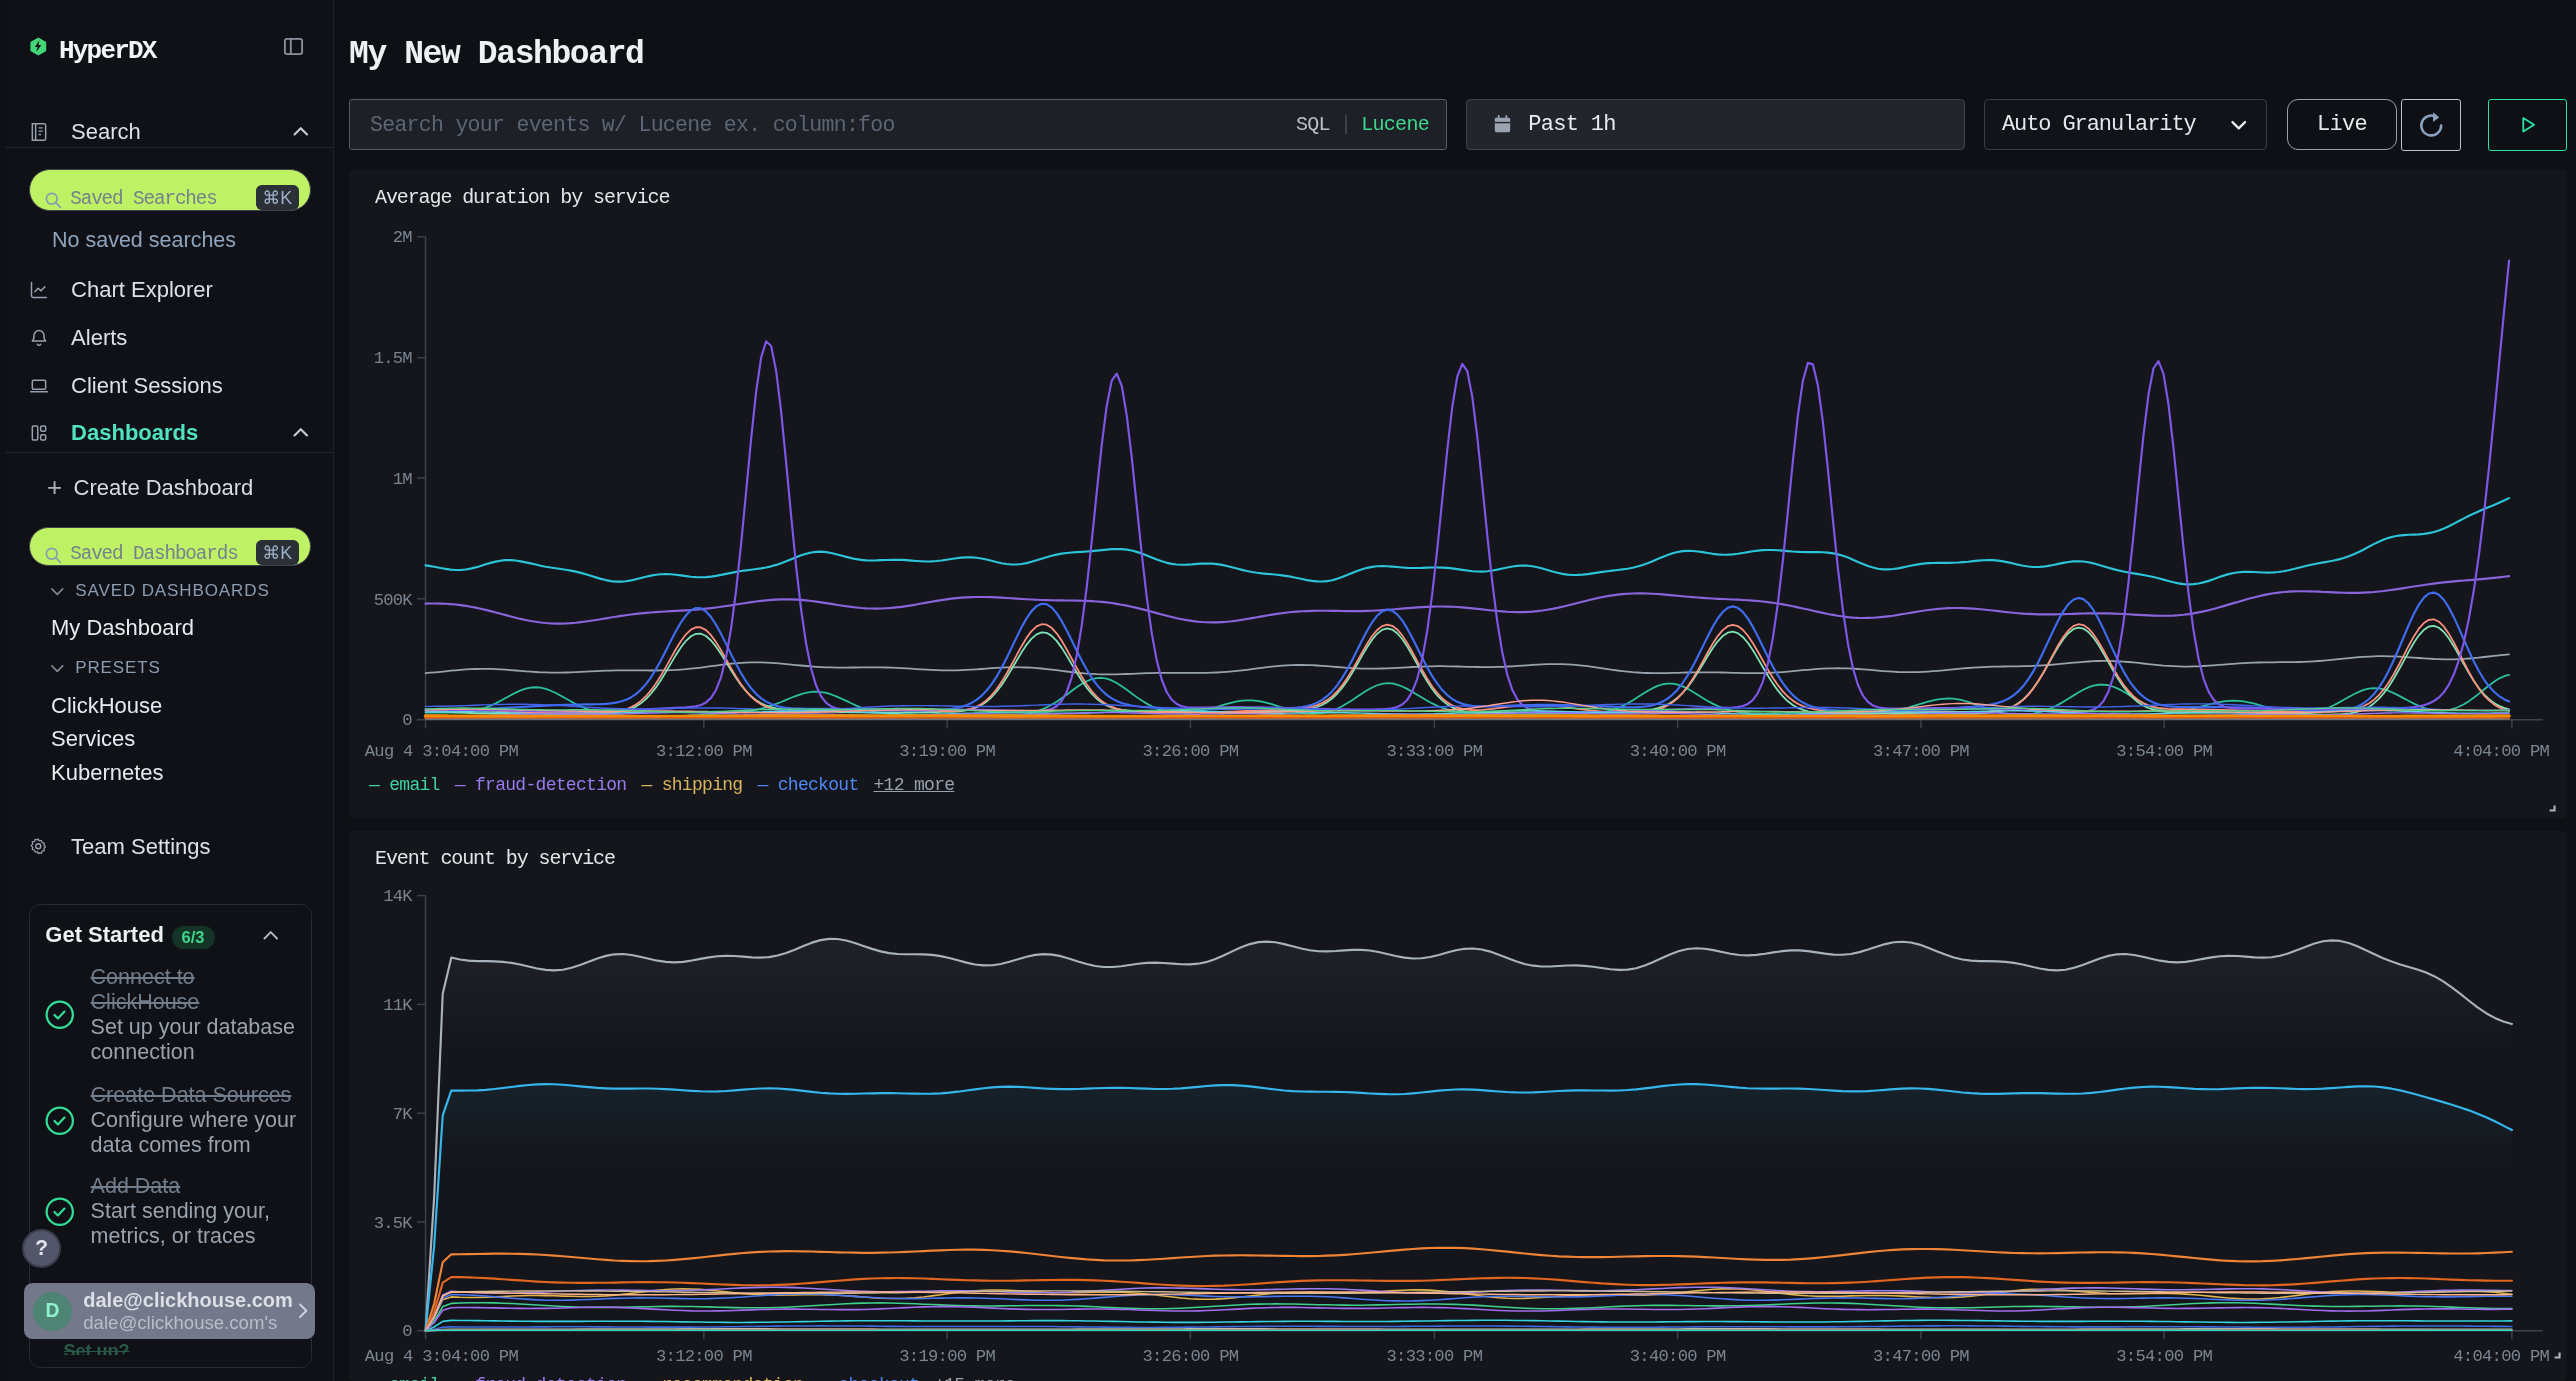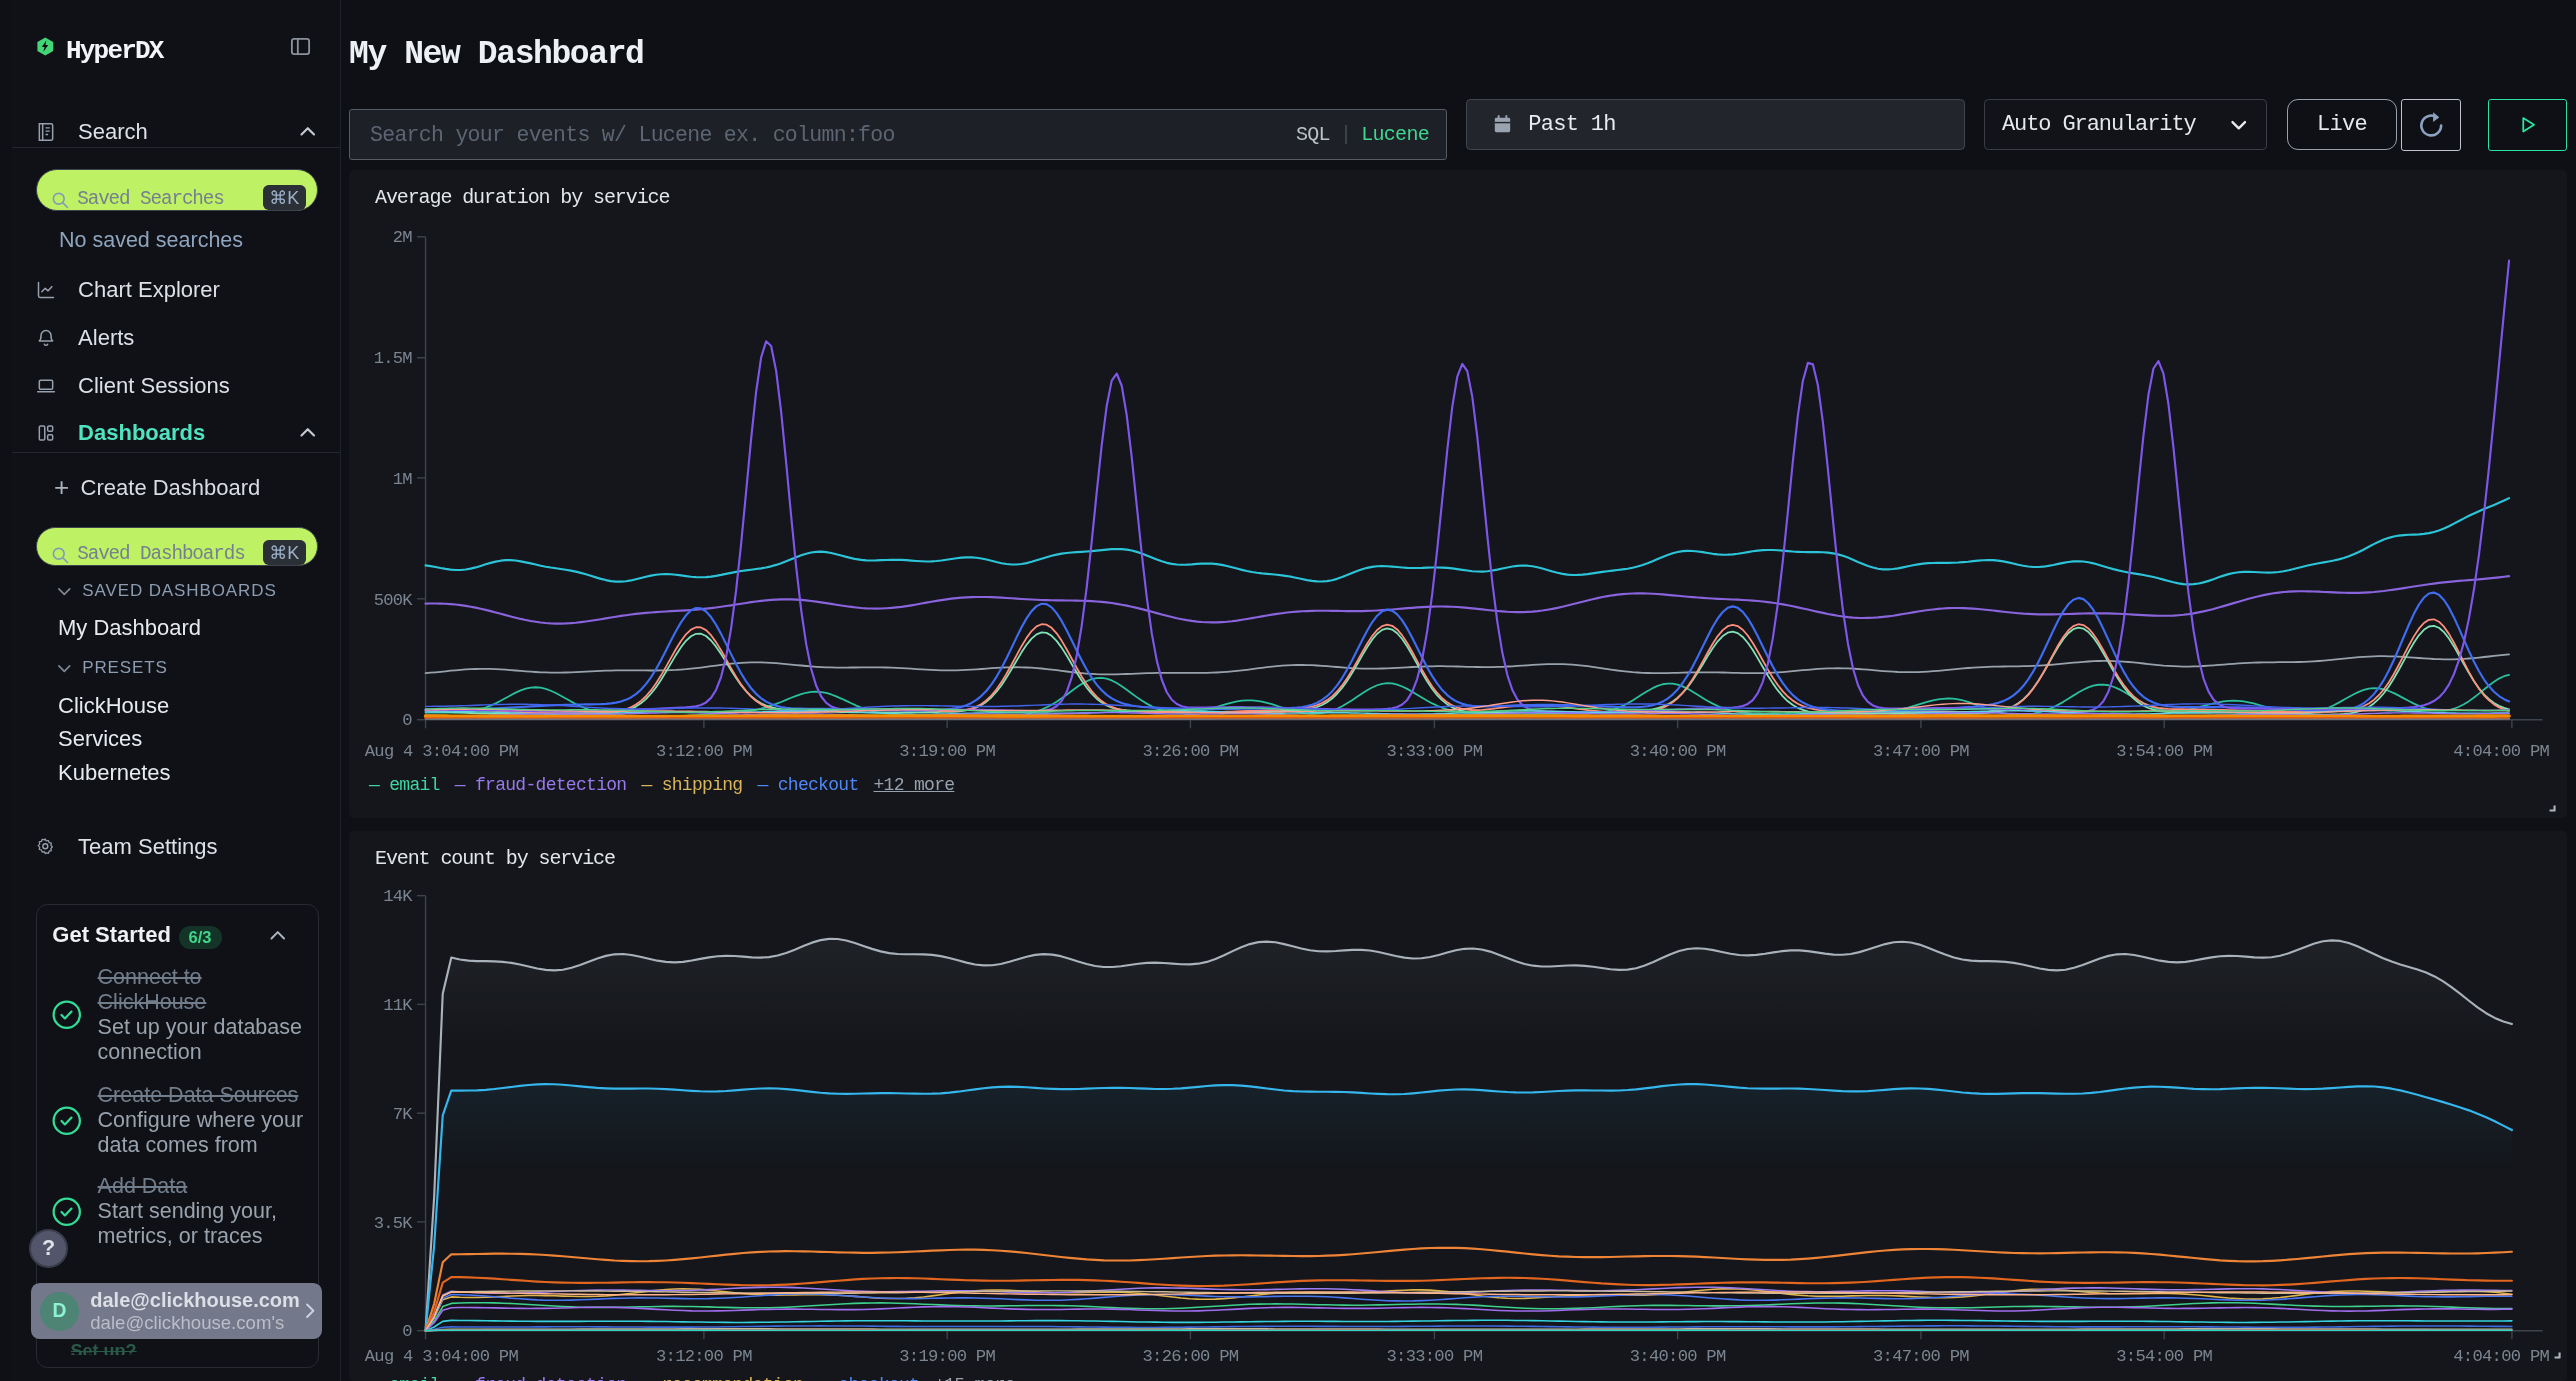--- a/index.html
+++ b/index.html
@@ -1,16 +1,16 @@
 <!DOCTYPE html>
 <html style="font-size:11.4px"><head><meta charset="utf-8"><style>
 *{margin:0;padding:0;box-sizing:border-box}
 html,body{width:2576px;height:1381px;overflow:hidden;background:#0e1015}
 body{font-family:"Liberation Sans",sans-serif;position:relative}
-#side{position:absolute;left:12px;top:0;width:329px;height:1381px;background:#0f1117;border-right:1.4px solid #1d212a}
+#side{position:absolute;left:5px;top:0;width:329px;height:1381px;background:#0f1117;border-right:1.4px solid #1d212a}
 .logo{position:absolute;left:23.6px;top:35px}
 .brand{position:absolute;left:54px;top:36px;font-family:"Liberation Mono",monospace;font-weight:700;font-size:26px;letter-spacing:-1.8px;color:#f2f4f7}
 .mrow{position:absolute;left:0;width:329px;height:29px;display:flex;align-items:center}
 .mic{margin-left:23.6px;display:flex;width:21.5px}
 .mlb{margin-left:21px;font-size:22px;font-weight:500;color:#dde1e6}
 .teal{color:#4fe3c0;font-weight:700}
 .mchev{position:absolute;right:23px;display:flex}
 .hr{position:absolute;left:0;width:328px;height:0;border-top:1.4px solid #232830}
 .pill{position:absolute;left:24px;width:282px;background:#bef264;border:1.4px solid #3d434c;display:flex;align-items:flex-end}
 .pilltxt{margin-left:7.2px;font-family:"Liberation Mono",monospace;font-size:19.3px;color:#76818f;letter-spacing:-1.1px;flex:1;white-space:nowrap;overflow:hidden}
@@ -26,21 +26,21 @@
 .gtitle{font-size:21.5px;line-height:25px;color:#727d8c;text-decoration:line-through}
 .gdesc{font-size:21.5px;line-height:25px;color:#99a2ad}
 .qm{position:absolute;left:17px;top:1229px;width:39px;height:39px;border-radius:50%;background:#53566a;border:2.1px solid #3a3d4c;color:#dde1e9;font-size:21.5px;font-weight:700;display:flex;align-items:center;justify-content:center}
 .uchip{position:absolute;left:19.3px;top:1283px;width:291px;height:56px;border-radius:8.6px;background:#73788a;display:flex;align-items:center}
 .uav{width:39px;height:39px;margin-left:8.6px;margin-right:11.4px;border-radius:50%;background:#4d8474;color:#8df2cf;font-weight:700;font-size:19.3px;display:flex;align-items:center;justify-content:center}
 .uem{font-size:20px;font-weight:700;color:#dcdfe6;white-space:nowrap}
 .usub{font-size:18.6px;color:#b9bec8}
 .uarr{position:absolute;right:1.4px;top:17px;display:flex}
 #main{position:absolute;left:331px;top:0;width:2245px;height:1381px}
 .title{position:absolute;left:18px;top:36px;font-family:"Liberation Mono",monospace;font-weight:700;font-size:33px;letter-spacing:-1.4px;color:#eef1f4}
-.searchbox{position:absolute;left:18px;top:109px;width:1098px;height:51px;background:#1d2026;border:1.4px solid #565b66;border-radius:2.9px;display:flex;align-items:center}
+.searchbox{position:absolute;left:18px;top:99px;width:1098px;height:51px;background:#1d2026;border:1.4px solid #565b66;border-radius:2.9px;display:flex;align-items:center}
 .ph{margin-left:20px;font-family:"Liberation Mono",monospace;font-size:21.5px;letter-spacing:-0.7px;color:#5c6573;flex:1}
 .sqlluc{margin-right:17px;font-family:"Liberation Mono",monospace;font-size:20px;letter-spacing:-0.7px}
 .pastbox{position:absolute;left:1135px;top:99px;width:499px;height:51px;background:#22252b;border:1.4px solid #41454e;border-radius:4.3px;display:flex;align-items:center;padding-left:24px;font-family:"Liberation Mono",monospace;font-size:22px;letter-spacing:-0.7px;color:#e9ecef}
 .granbox{position:absolute;left:1653px;top:99px;width:283px;height:51px;background:#111318;border:1.4px solid #3a3f47;border-radius:4.3px;display:flex;align-items:center;justify-content:space-between;padding:0 17px;font-family:"Liberation Mono",monospace;font-size:22px;letter-spacing:-1.1px;color:#e4e8ec}
 .livebtn{position:absolute;left:1956px;top:99px;width:110px;height:51px;border:1.4px solid #98a0ab;border-radius:11px;display:flex;align-items:center;justify-content:center;font-family:"Liberation Mono",monospace;font-size:22px;letter-spacing:-0.7px;color:#e3e7eb}
 .refbtn{position:absolute;left:2070px;top:99px;width:60px;height:52px;border:1.4px solid #bfc4cc;border-radius:2.9px;display:flex;align-items:center;justify-content:center}
 .playbtn{position:absolute;left:2157px;top:99px;width:79px;height:52px;border:1.4px solid #2ae3a0;border-radius:2.9px;display:flex;align-items:center;justify-content:center}
 .panel{position:absolute;left:18px;width:2218px;background:#14161b;border-radius:4.3px}
 .ptitle{position:absolute;left:26px;top:15.7px;font-family:"Liberation Mono",monospace;font-size:20px;letter-spacing:-1.1px;color:#e2e6ea}
 .tick{font-family:"Liberation Mono",monospace;font-size:24px;letter-spacing:-1px;fill:#7b8591}

